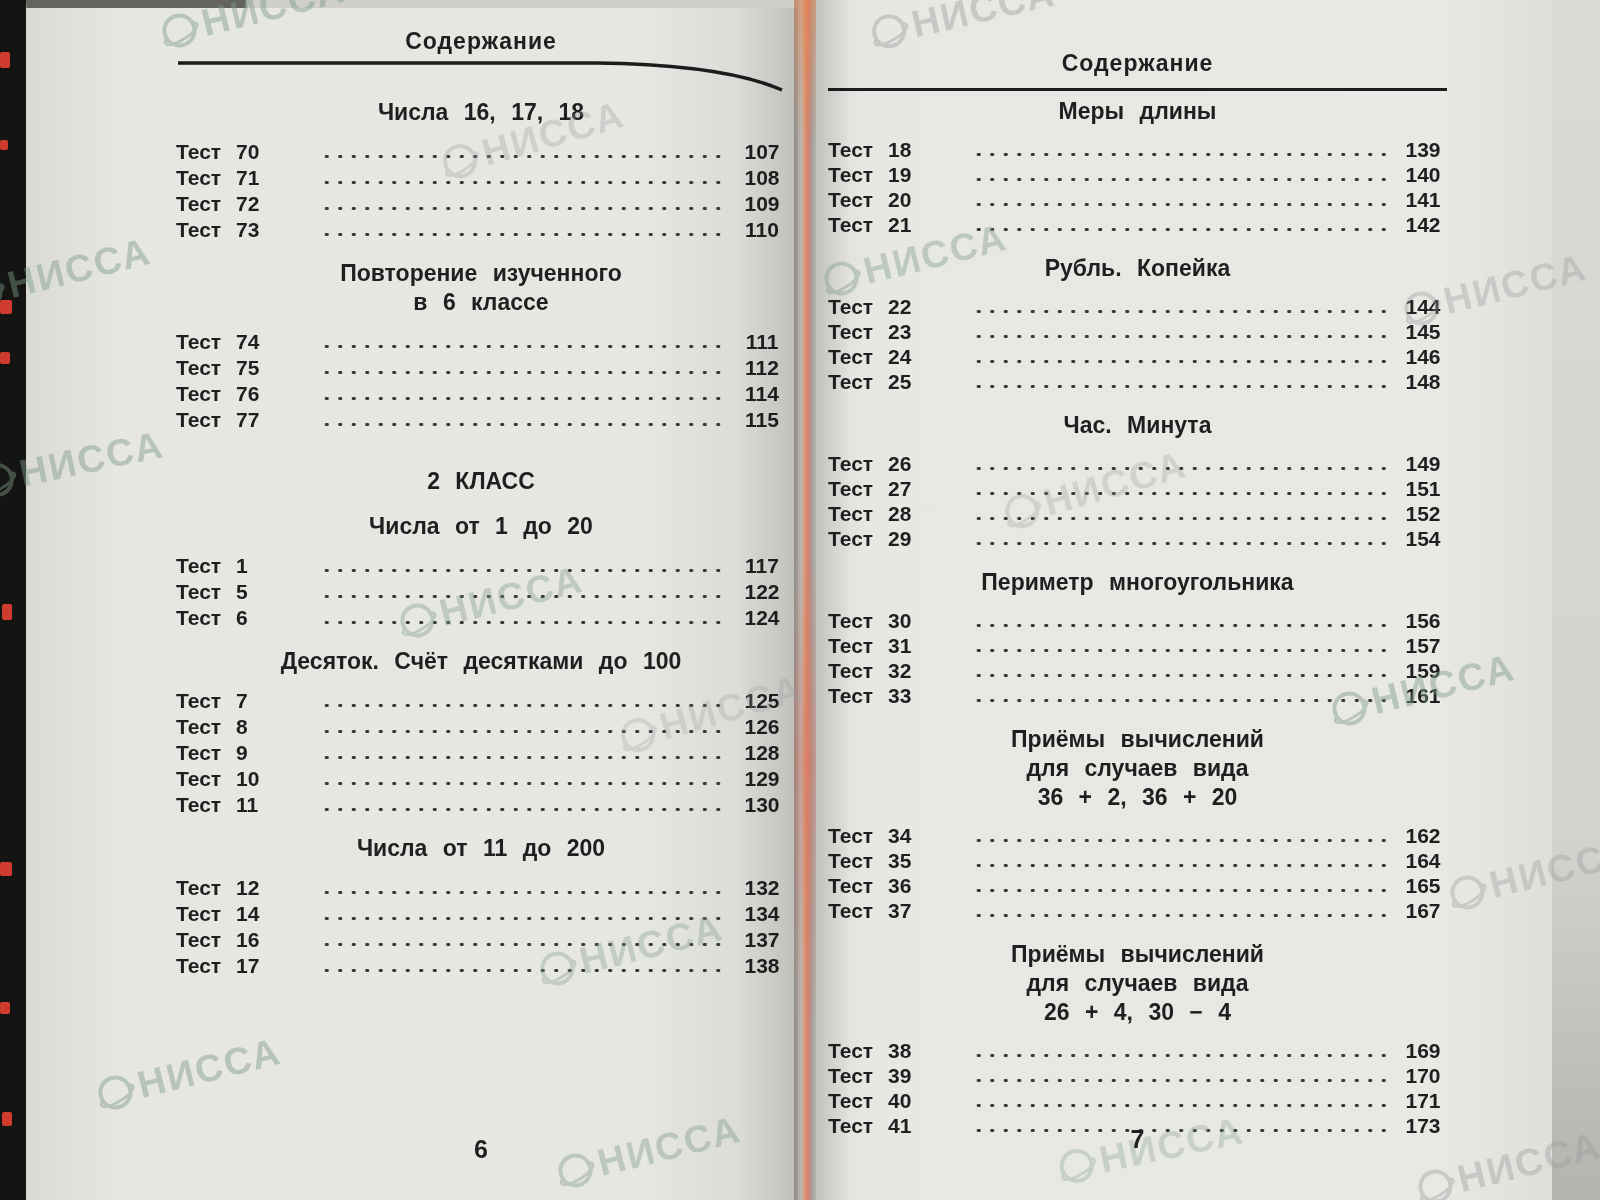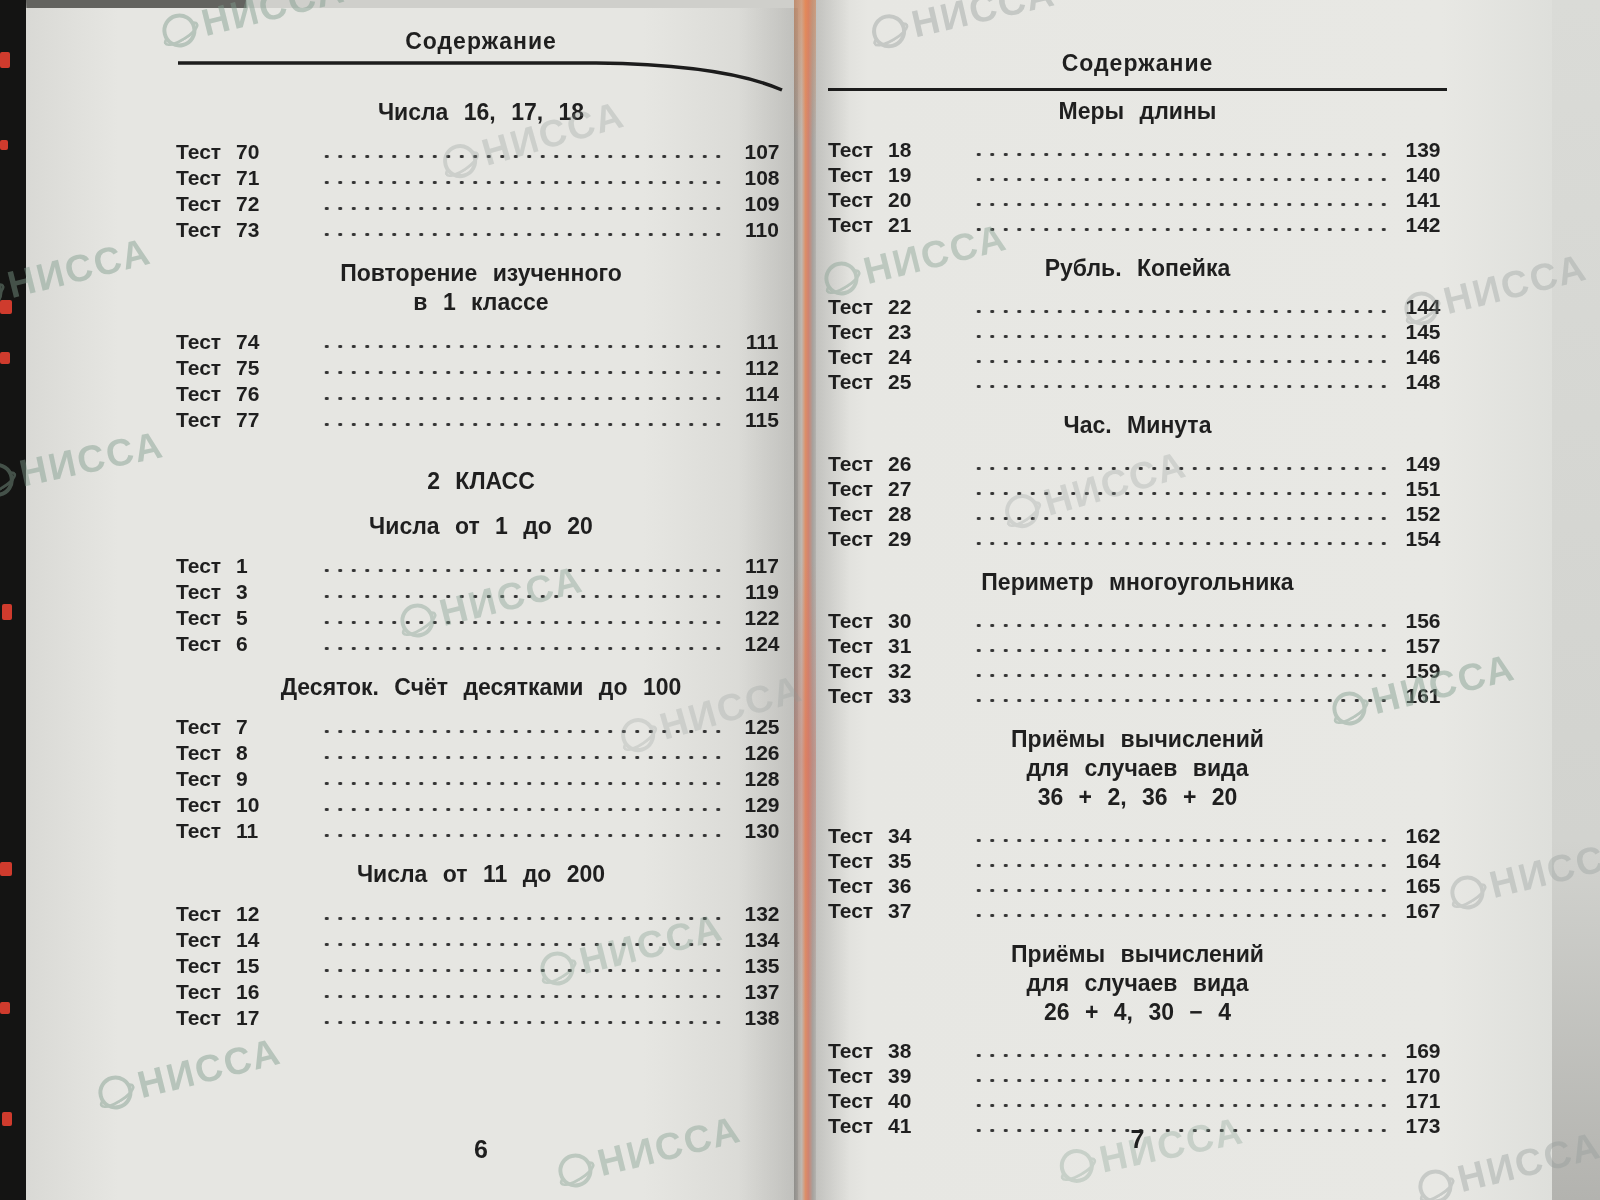--- a/index.html
+++ b/index.html
@@ -100,21 +100,21 @@
               </div>
               <div class="toc-row">
                 <span class="toc-label">Тест 73</span>
                 <span class="leader"></span>
                 <span class="toc-page">110</span>
               </div>
             </div>
           </section>
           <section class="toc-section">
             <div class="section-title">Повторение изученного</div>
-            <div class="section-title last-line">в 1 классе</div>
+            <div class="section-title last-line">в 6 классе</div>
             <div class="toc-rows">
               <div class="toc-row">
                 <span class="toc-label">Тест 74</span>
                 <span class="leader"></span>
                 <span class="toc-page">111</span>
               </div>
               <div class="toc-row">
                 <span class="toc-label">Тест 75</span>
                 <span class="leader"></span>
                 <span class="toc-page">112</span>
@@ -137,25 +137,20 @@
           </section>
           <section class="toc-section">
             <div class="section-title last-line">Числа от 1 до 20</div>
             <div class="toc-rows">
               <div class="toc-row">
                 <span class="toc-label">Тест 1</span>
                 <span class="leader"></span>
                 <span class="toc-page">117</span>
               </div>
               <div class="toc-row">
-                <span class="toc-label">Тест 3</span>
-                <span class="leader"></span>
-                <span class="toc-page">119</span>
-              </div>
-              <div class="toc-row">
                 <span class="toc-label">Тест 5</span>
                 <span class="leader"></span>
                 <span class="toc-page">122</span>
               </div>
               <div class="toc-row">
                 <span class="toc-label">Тест 6</span>
                 <span class="leader"></span>
                 <span class="toc-page">124</span>
               </div>
             </div>
@@ -195,25 +190,20 @@
             <div class="toc-rows">
               <div class="toc-row">
                 <span class="toc-label">Тест 12</span>
                 <span class="leader"></span>
                 <span class="toc-page">132</span>
               </div>
               <div class="toc-row">
                 <span class="toc-label">Тест 14</span>
                 <span class="leader"></span>
                 <span class="toc-page">134</span>
-              </div>
-              <div class="toc-row">
-                <span class="toc-label">Тест 15</span>
-                <span class="leader"></span>
-                <span class="toc-page">135</span>
               </div>
               <div class="toc-row">
                 <span class="toc-label">Тест 16</span>
                 <span class="leader"></span>
                 <span class="toc-page">137</span>
               </div>
               <div class="toc-row">
                 <span class="toc-label">Тест 17</span>
                 <span class="leader"></span>
                 <span class="toc-page">138</span>

